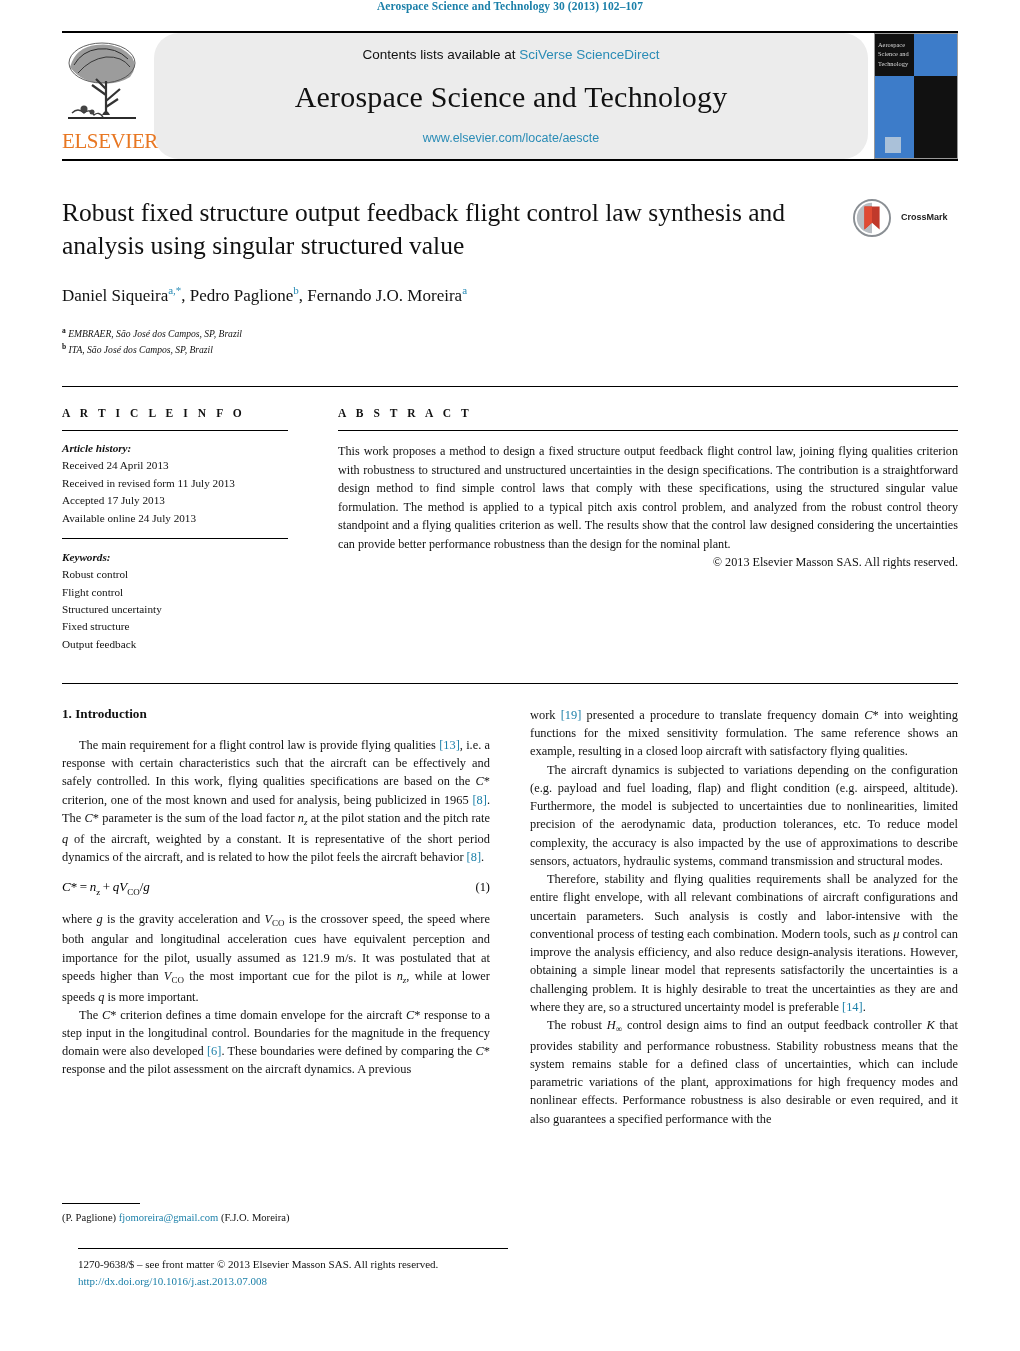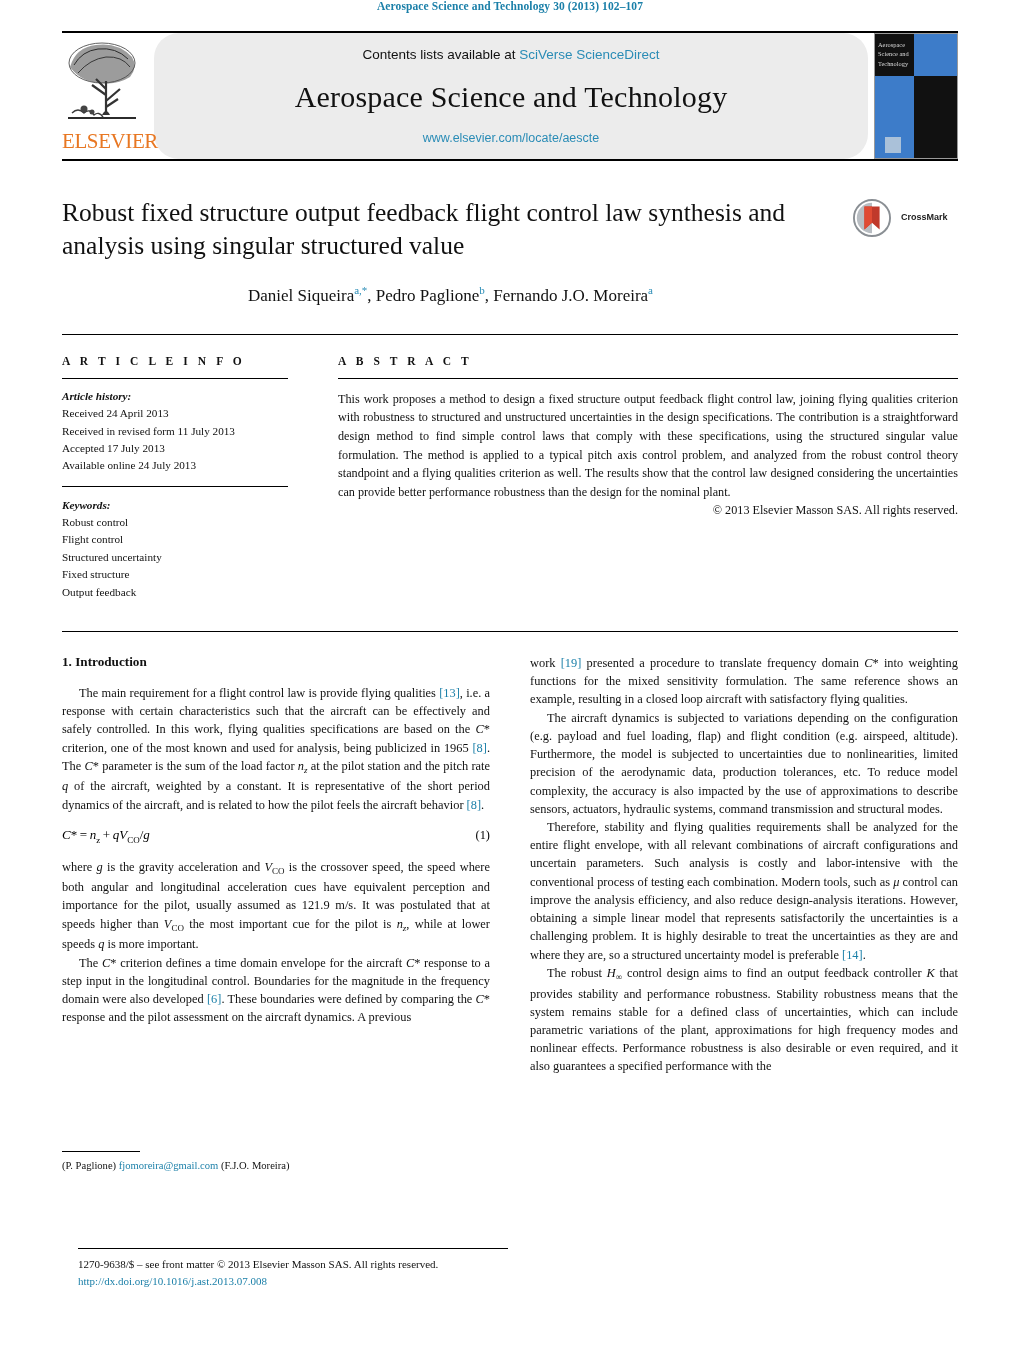--- a/index.html
+++ b/index.html
@@ -108,21 +108,20 @@
     line-height: 1.28;
     font-weight: normal;
     margin: 0;
     color: #111;
   }
   .authors {
     font-family: "Liberation Serif", serif;
     font-size: 17px;
     margin-top: 22px;
     color: #111;
-    text-align: center;
   }
   .authors sup { font-size: 11px; color: #2a8cb6; }
   .affils { margin-top: 19px; }
   .affil {
     font-family: "Liberation Serif", serif;
     font-style: italic;
     font-size: 9.6px;
     line-height: 1.5;
     color: #111;
   }
@@ -265,20 +264,30 @@
   <div class="title-rule-top"></div>
 
   <div class="title-block">
     <div class="title-left">
       <h1 class="paper-title">Robust fixed structure output feedback flight control law synthesis and analysis using singular structured value</h1>
 
       <div class="authors">
         <span>Daniel Siqueira</span><sup>a,*</sup>, <span>Pedro Paglione</span><sup>b</sup>, <span>Fernando J.O. Moreira</span><sup>a</sup>
       </div>
 
+      <div class="affils">
+        <div class="affil">
+          <sup>a</sup>
+          <span>EMBRAER, São José dos Campos, SP, Brazil</span>
+        </div>
+        <div class="affil">
+          <sup>b</sup>
+          <span>ITA, São José dos Campos, SP, Brazil</span>
+        </div>
+      </div>
     </div>
 
     <div class="crossmark">
       <svg class="cm-badge" viewBox="0 0 40 40">
         <circle cx="20" cy="20" r="19" fill="#ffffff" stroke="#8a8f94" stroke-width="2"></circle>
         <path d="M4 20 A16 16 0 0 1 20 4 L20 36 A16 16 0 0 1 4 20 Z" fill="#b8bdc2"></path>
         <path d="M12 8 h16 v24 l-8 -7 -8 7 Z" fill="#c0392b"></path>
         <path d="M12 8 h8 v17 l-8 7 Z" fill="#e04a33"></path>
       </svg>
       <div class="cm-label">CrossMark</div>

